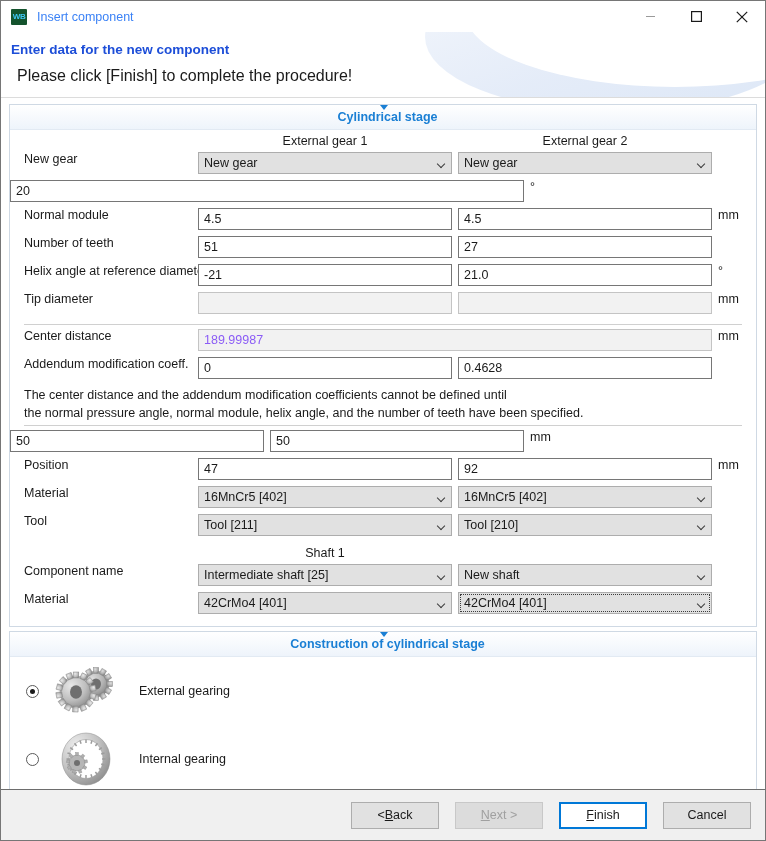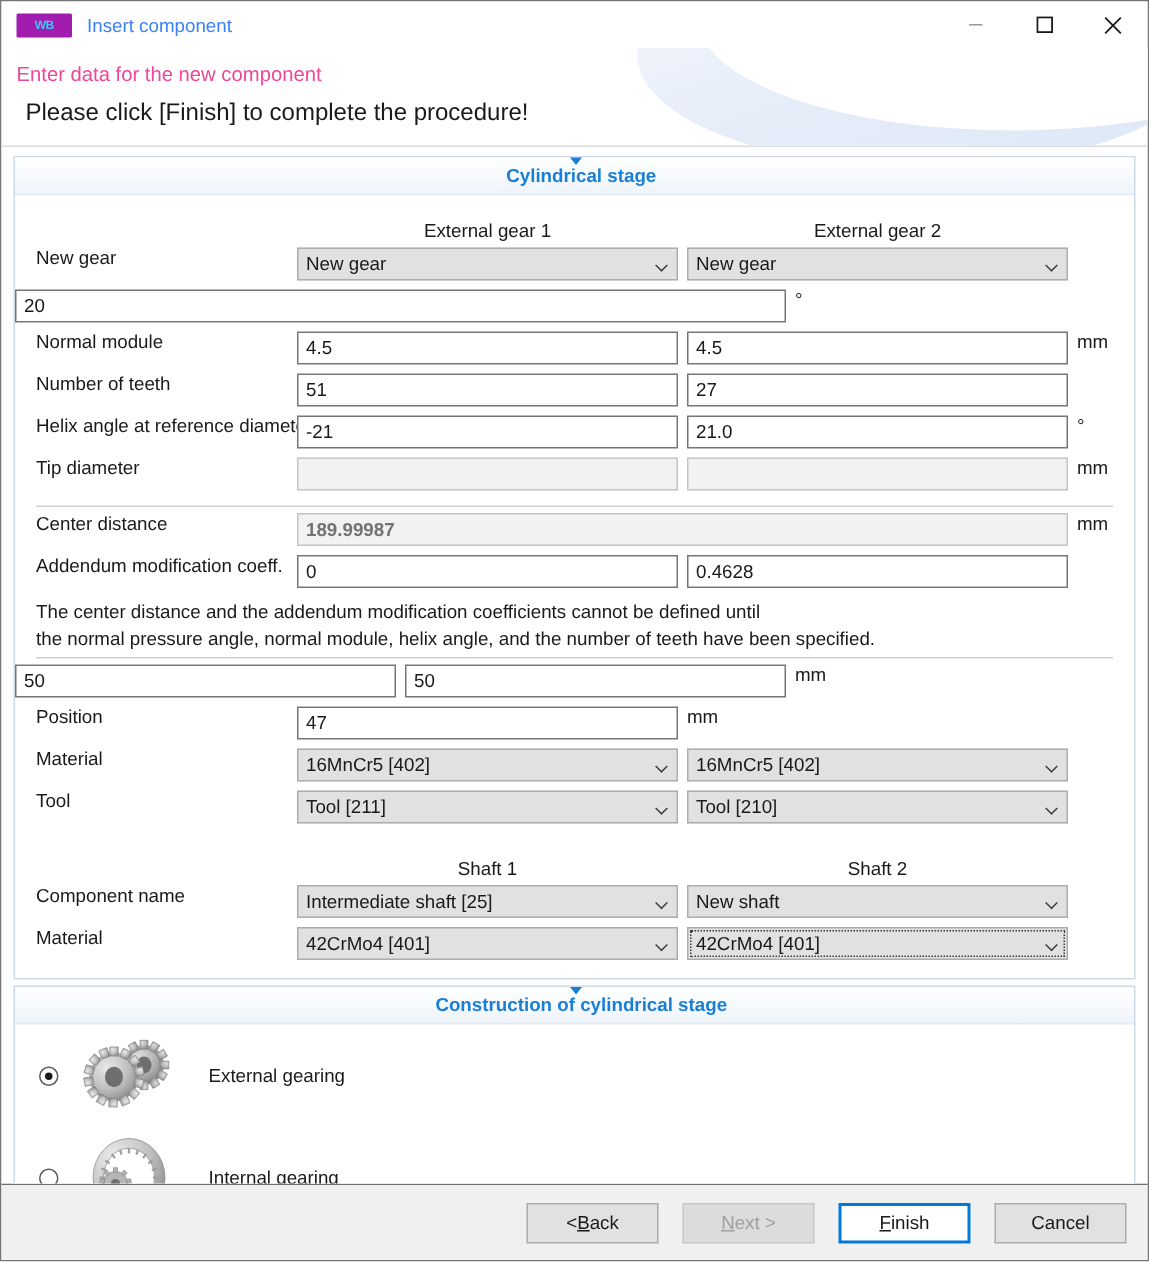--- a/index.html
+++ b/index.html
@@ -23,23 +23,23 @@
   .titlebar {
     height: 31px;
     flex: 0 0 31px;
     display: flex;
     align-items: center;
     background: #ffffff;
     position: relative;
     z-index: 5;
   }
   .app-icon {
-    width: 37px; height: 16px;
+    width: 16px; height: 16px;
     margin-left: 10px;
-    background: #a21caf;
+    background: #14532d;
     border-radius: 1px;
     display: flex; align-items: center; justify-content: center;
     font-size: 8px; font-weight: bold;
     color: #3fc7f4;
     letter-spacing: -0.3px;
     line-height: 1;
     flex: 0 0 auto;
   }
   .title-text {
     margin-left: 10px;
@@ -78,22 +78,22 @@
     position: absolute;
     right: -120px; top: -95px;
     width: 420px; height: 150px;
     border-radius: 50%;
     background: #ffffff;
   }
   .header-title {
     position: absolute;
     left: 10px; top: 10px;
     font-size: 13.5px;
-    font-weight: normal;
-    color: #ec4899;
+    font-weight: bold;
+    color: #1d4ed8;
   }
   .header-sub {
     position: absolute;
     left: 16px; top: 35px;
     font-size: 16px;
     color: #1a1a1a;
   }
 
   
   .body-area {
@@ -132,21 +132,20 @@
   }
   .group-body { padding: 0; }
 
   
   .colhdr {
     display: flex;
     height: 22px;
     align-items: center;
     font-size: 12.5px;
     color: #1a1a1a;
-    margin-top: 13px;
   }
   .colhdr .lbl { width: 188px; flex: 0 0 188px; }
   .colhdr .c1, .colhdr .c2 {
     width: 254px; flex: 0 0 254px;
     text-align: center;
   }
   .colhdr .c2 { margin-left: 6px; }
   .colhdr .unit { width: 40px; flex: 0 0 40px; }
 
   .row {
@@ -171,22 +170,21 @@
     padding: 0 5px;
     display: flex;
     align-items: center;
     line-height: 1;
   }
   .fld.second { margin-left: 6px; }
   .fld.wide { width: 514px; flex: 0 0 514px; }
   .fld.disabled {
     background: #f2f2f2;
     border-color: #c4c4c4;
-    color: #737373;
-    font-weight: bold;
+    color: #8b5cf6;
   }
   .combo {
     width: 254px; flex: 0 0 254px;
     height: 22px;
     border: 1px solid #adadad;
     background: #e1e1e1;
     font-size: 12.5px;
     color: #1a1a1a;
     padding: 0 5px;
     display: flex;
@@ -409,20 +407,21 @@
 
         <div class="row">
           <div class="fld">50</div>
           <div class="fld second">50</div>
           <div class="unit">mm</div>
         </div>
 
         <div class="row">
           <div class="lbl">Position</div>
           <div class="fld">47</div>
+          <div class="fld second">92</div>
           <div class="unit">mm</div>
         </div>
 
         <div class="row">
           <div class="lbl">Material</div>
           <div class="combo">
             <span>16MnCr5 [402]</span>
             <span class="chev"></span>
           </div>
           <div class="combo second">
@@ -441,21 +440,20 @@
           <div class="combo second">
             <span>Tool [210]</span>
             <span class="chev"></span>
           </div>
           <div class="unit"></div>
         </div>
 
         <div class="colhdr">
           <div class="lbl"></div>
           <div class="c1">Shaft 1</div>
-          <div class="c2">Shaft 2</div>
           <div class="unit"></div>
         </div>
 
         <div class="row">
           <div class="lbl">Component name</div>
           <div class="combo">
             <span>Intermediate shaft [25]</span>
             <span class="chev"></span>
           </div>
           <div class="combo second">

